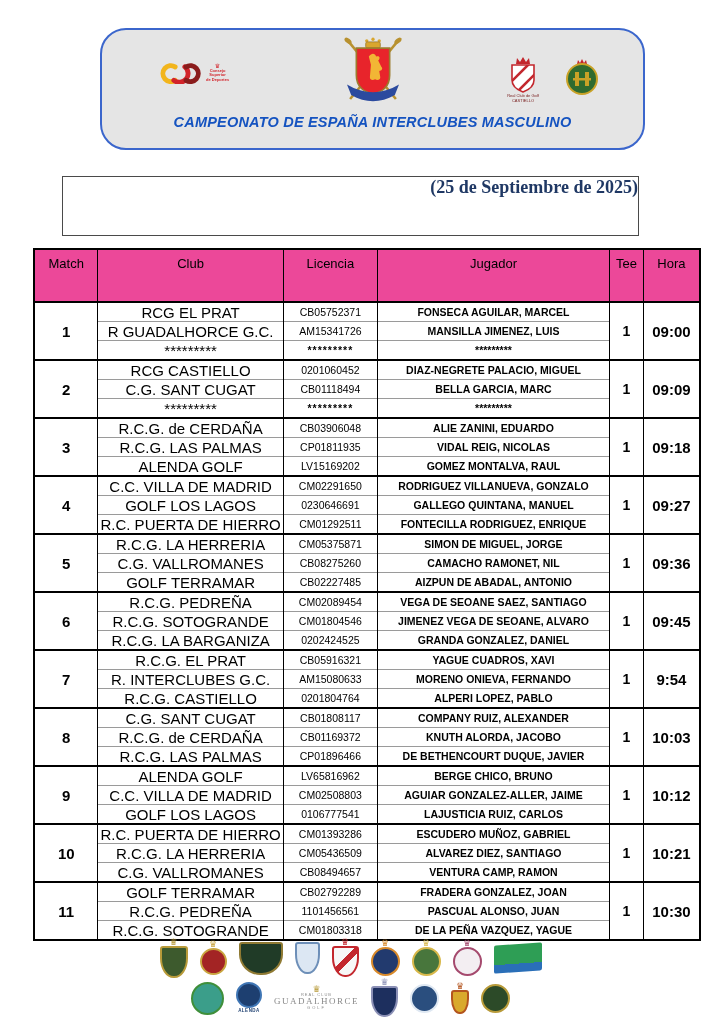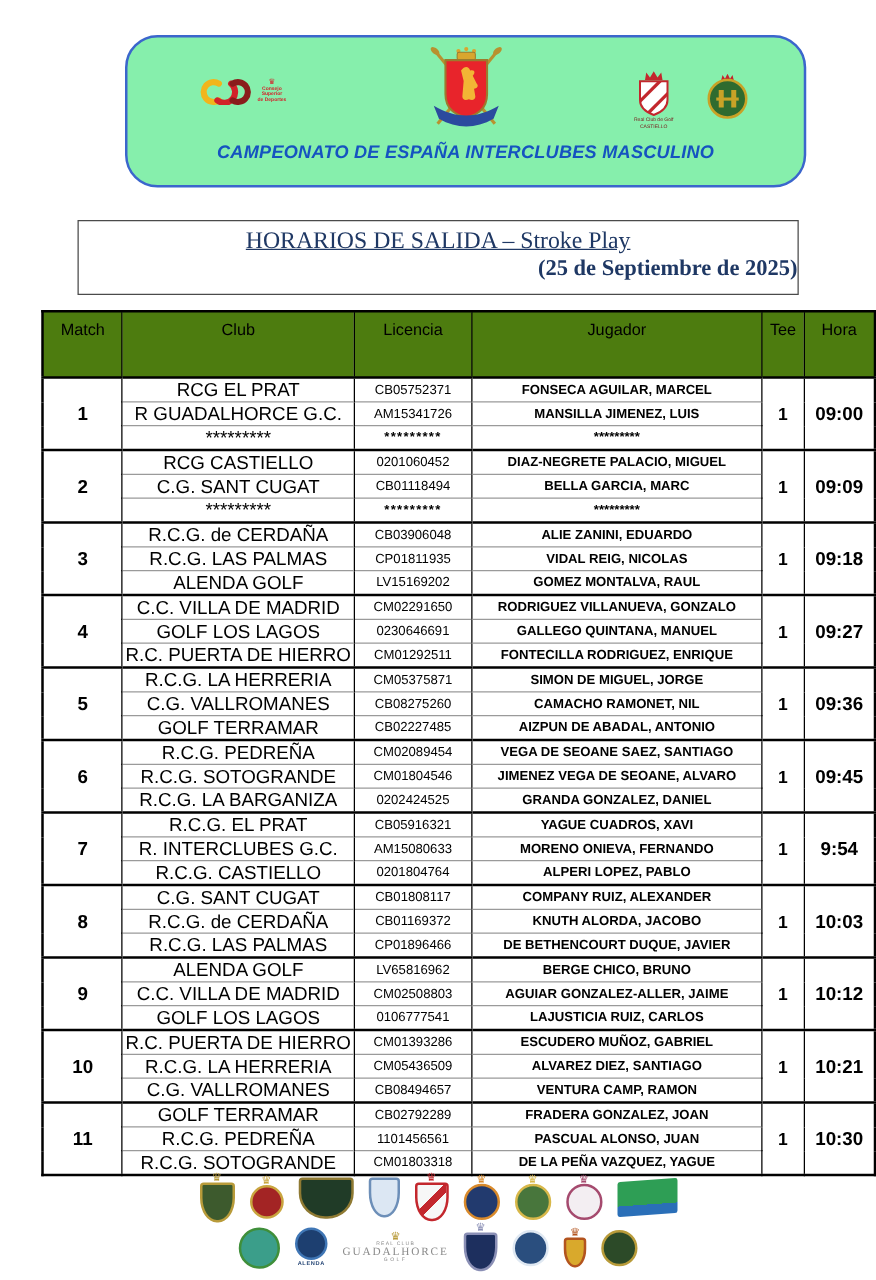--- a/index.html
+++ b/index.html
@@ -1,21 +1,21 @@
 <!DOCTYPE html>
 <html><head>
 <meta charset="utf-8">
 <style>
   html,body{margin:0;padding:0;background:#fff;}
   .page{position:relative;width:701px;height:1024px;background:#fff;overflow:hidden;
         font-family:"Liberation Sans",sans-serif;color:#000;}
 
   
   .banner{position:absolute;left:100px;top:28px;width:541px;height:118px;
-          border:2px solid #3b66cc;border-radius:26px;background:#86efac;}
+          border:2px solid #3b66cc;border-radius:26px;background:#e5e5e5;}
   .banner-logos{position:absolute;left:0;top:0;width:100%;height:80px;}
   .csd-logo{position:absolute;left:55px;top:32px;display:flex;align-items:center;gap:3px;}
   .csd-text{display:flex;flex-direction:column;align-items:center;}
   .csd-crown{color:#d2232a;font-size:6px;line-height:5px;}
   .csd-line{font-size:4px;line-height:4.5px;color:#d2232a;font-weight:bold;}
   .rfeg-logo{position:absolute;left:50%;top:4px;transform:translateX(-50%);}
   .castiello-logo{position:absolute;right:100px;top:26px;display:flex;flex-direction:column;align-items:center;}
   .castiello-caption{font-size:4px;line-height:4.5px;color:#7a2020;text-align:center;}
   .greenclub-logo{position:absolute;right:42px;top:28px;}
   .banner-title{position:absolute;left:0;top:84px;width:100%;text-align:center;
@@ -26,21 +26,21 @@
   
   .heading-box{position:absolute;left:62px;top:176px;width:575px;height:58px;
                border:1px solid #4a4a4a;text-align:center;background:#fff;}
   .heading-line1{margin-top:5px;font-family:"Liberation Serif",serif;font-size:19px;
                  text-decoration:underline;}
   .heading-line2{font-family:"Liberation Serif",serif;font-size:18px;font-weight:bold;text-align:right;}
 
   
   table.startlist{position:absolute;left:33px;top:248px;border-collapse:collapse;
                   border:2px solid #000;table-layout:fixed;}
-  .startlist th{border:1px solid #000;border-bottom:2px solid #000;background:#4d7c0f;
+  .startlist th{border:1px solid #000;border-bottom:2px solid #000;background:#ec4899;
                 font-weight:normal;font-size:13px;height:44px;vertical-align:top;
                 padding-top:6px;}
   .startlist td{border-left:1px solid #000;border-right:1px solid #000;height:18px;
                 padding:0 2px;overflow:hidden;white-space:nowrap;}
   .startlist tr.match-start td{border-top:2px solid #000;}
   .startlist tr.inner td{border-top:1px solid #9a9a9a;}
   .c-match{width:64px;text-align:center;font-weight:bold;font-size:15px;}
   .c-club {width:138px;text-align:center;font-weight:normal;font-size:15px;}
   .c-lic  {width:95px;text-align:center;font-size:10.5px;}
   .c-lic.bold{font-weight:bold;letter-spacing:1px;}
@@ -125,21 +125,20 @@
           <rect x="22" y="14" width="4" height="14" fill="#c9a227"></rect>
           <rect x="10" y="20" width="18" height="2.5" fill="#c9a227"></rect>
         </svg>
       </div>
     </div>
 
     <div class="banner-title" style="color:#1553c0">CAMPEONATO DE ESPAÑA INTERCLUBES MASCULINO</div>
   </div>
 
   <div class="heading-box">
-    <div class="heading-line1" style="color:#1f3864">HORARIOS DE SALIDA – Stroke Play</div>
     <div class="heading-line2" style="color:#1f3864">(25 de Septiembre de 2025)</div>
   </div>
 
   <table class="startlist">
     <thead>
       <tr id="header-row">
           <th class="c-match">Match</th>
           <th class="c-club">Club</th>
           <th class="c-lic">Licencia</th>
           <th class="c-jug">Jugador</th>

